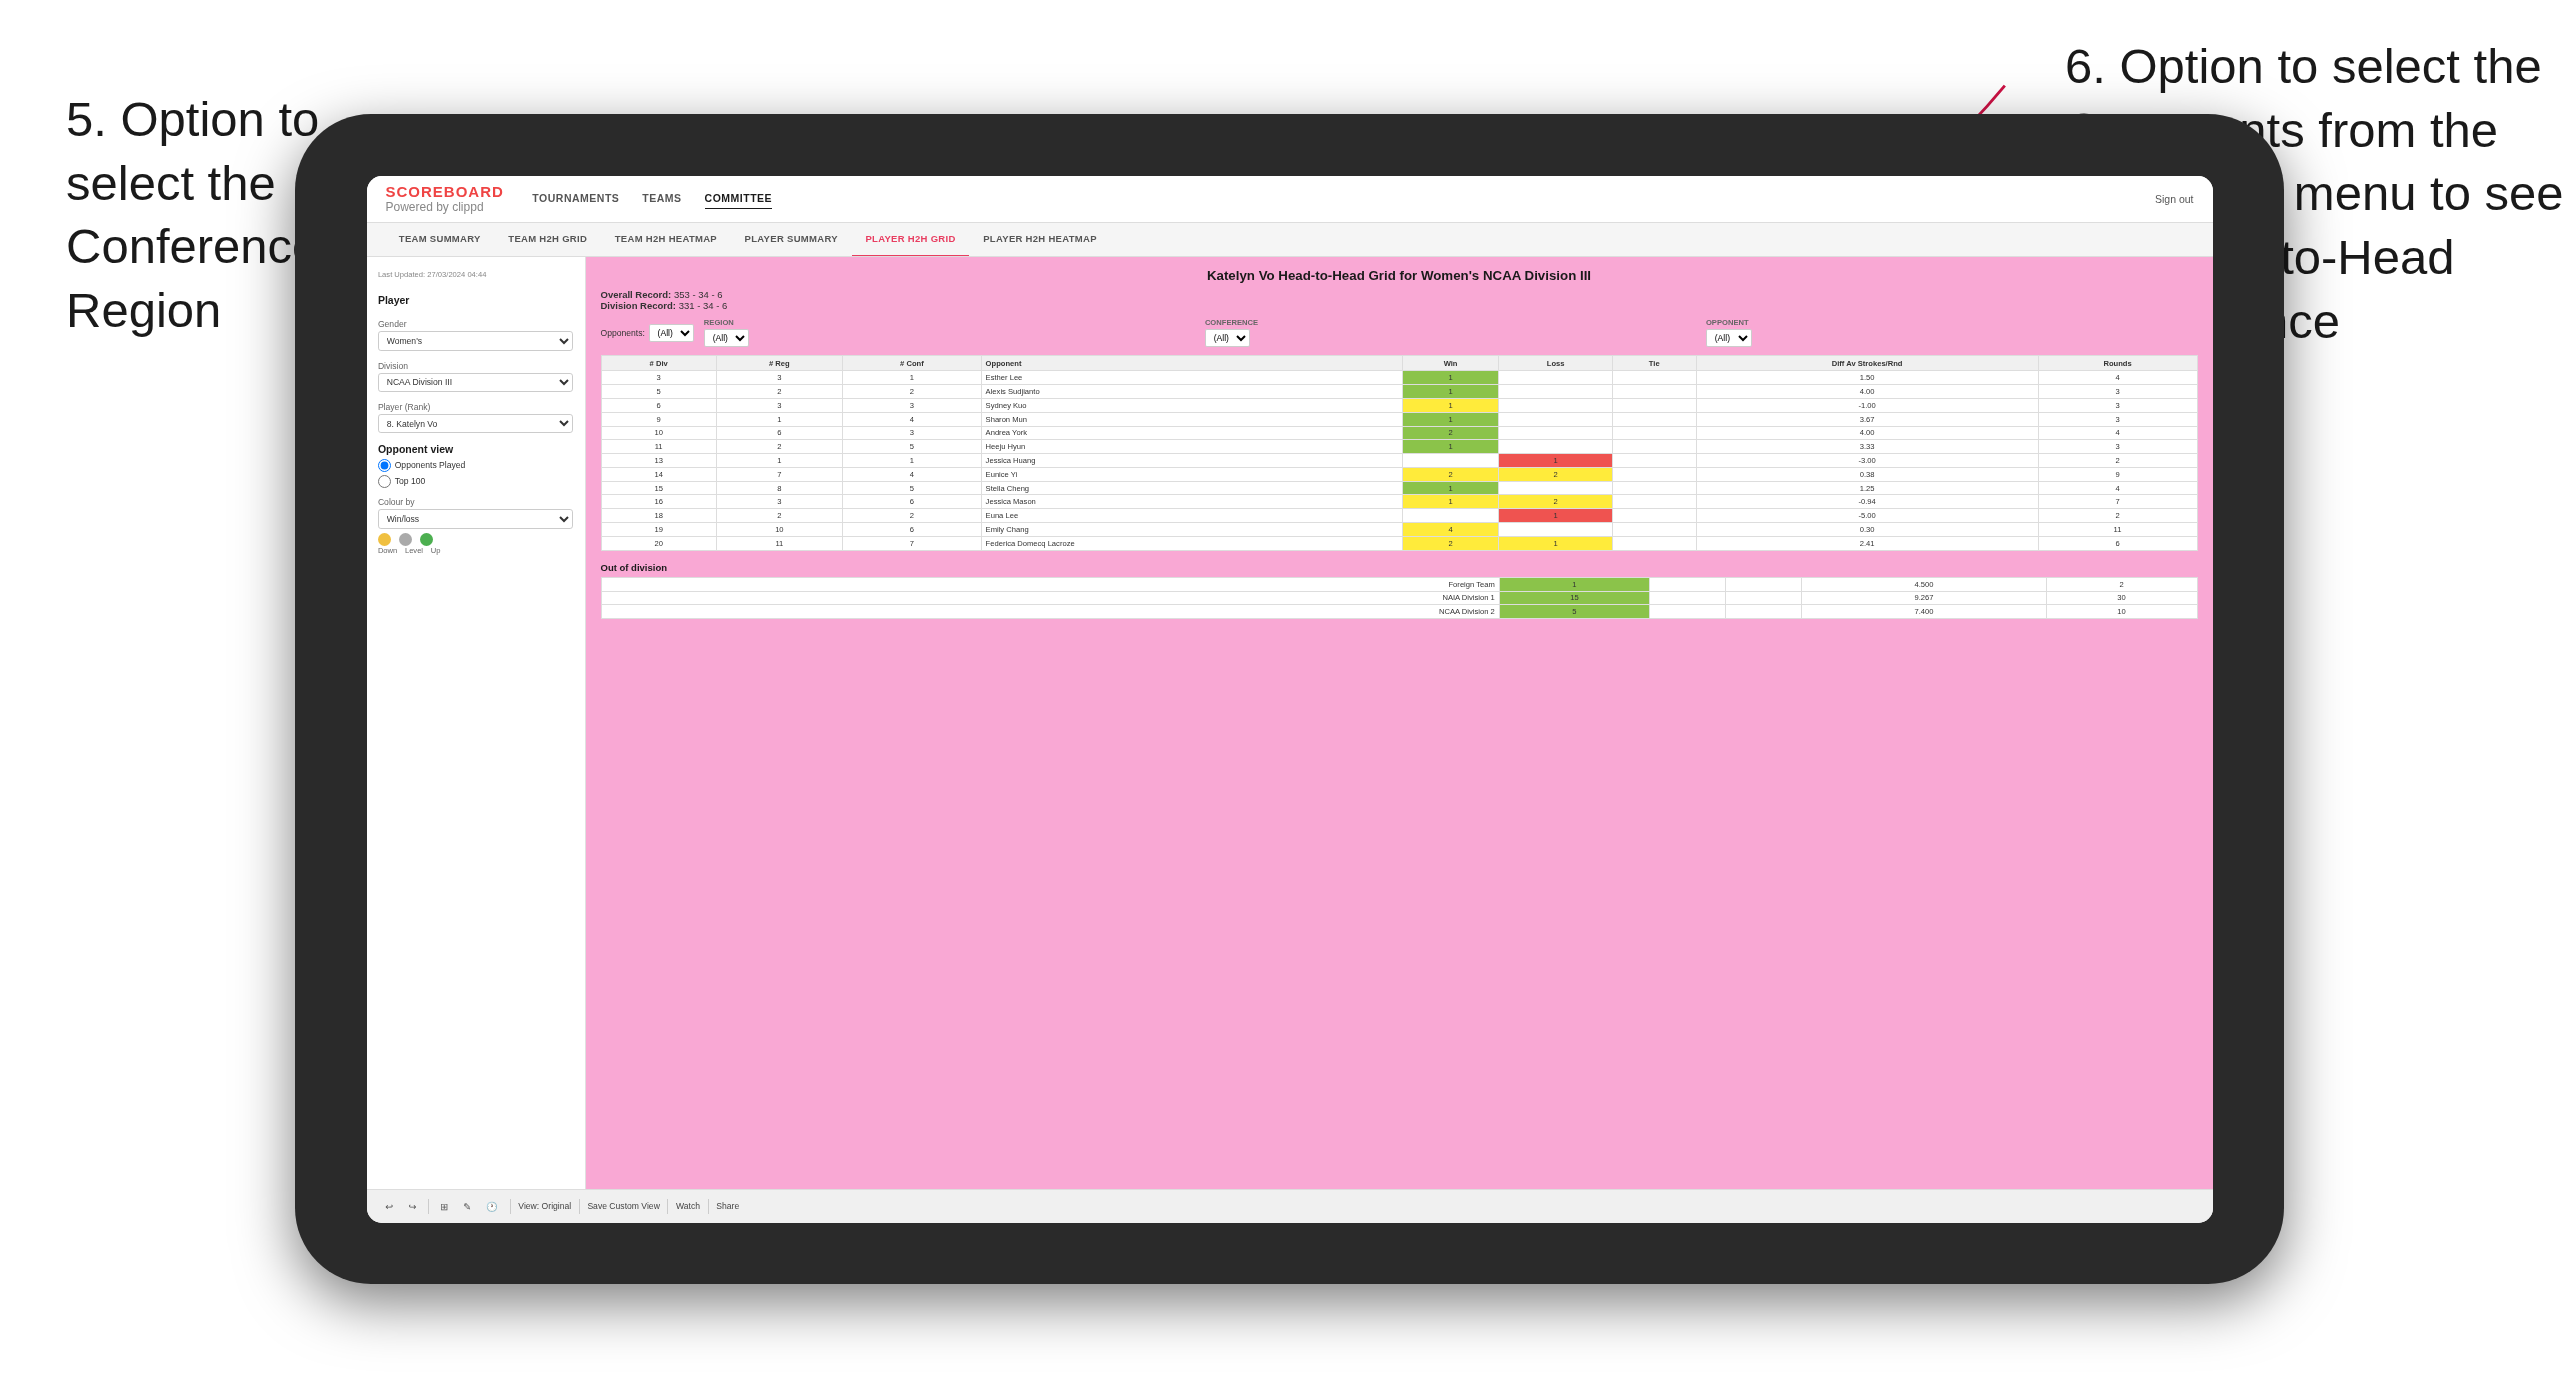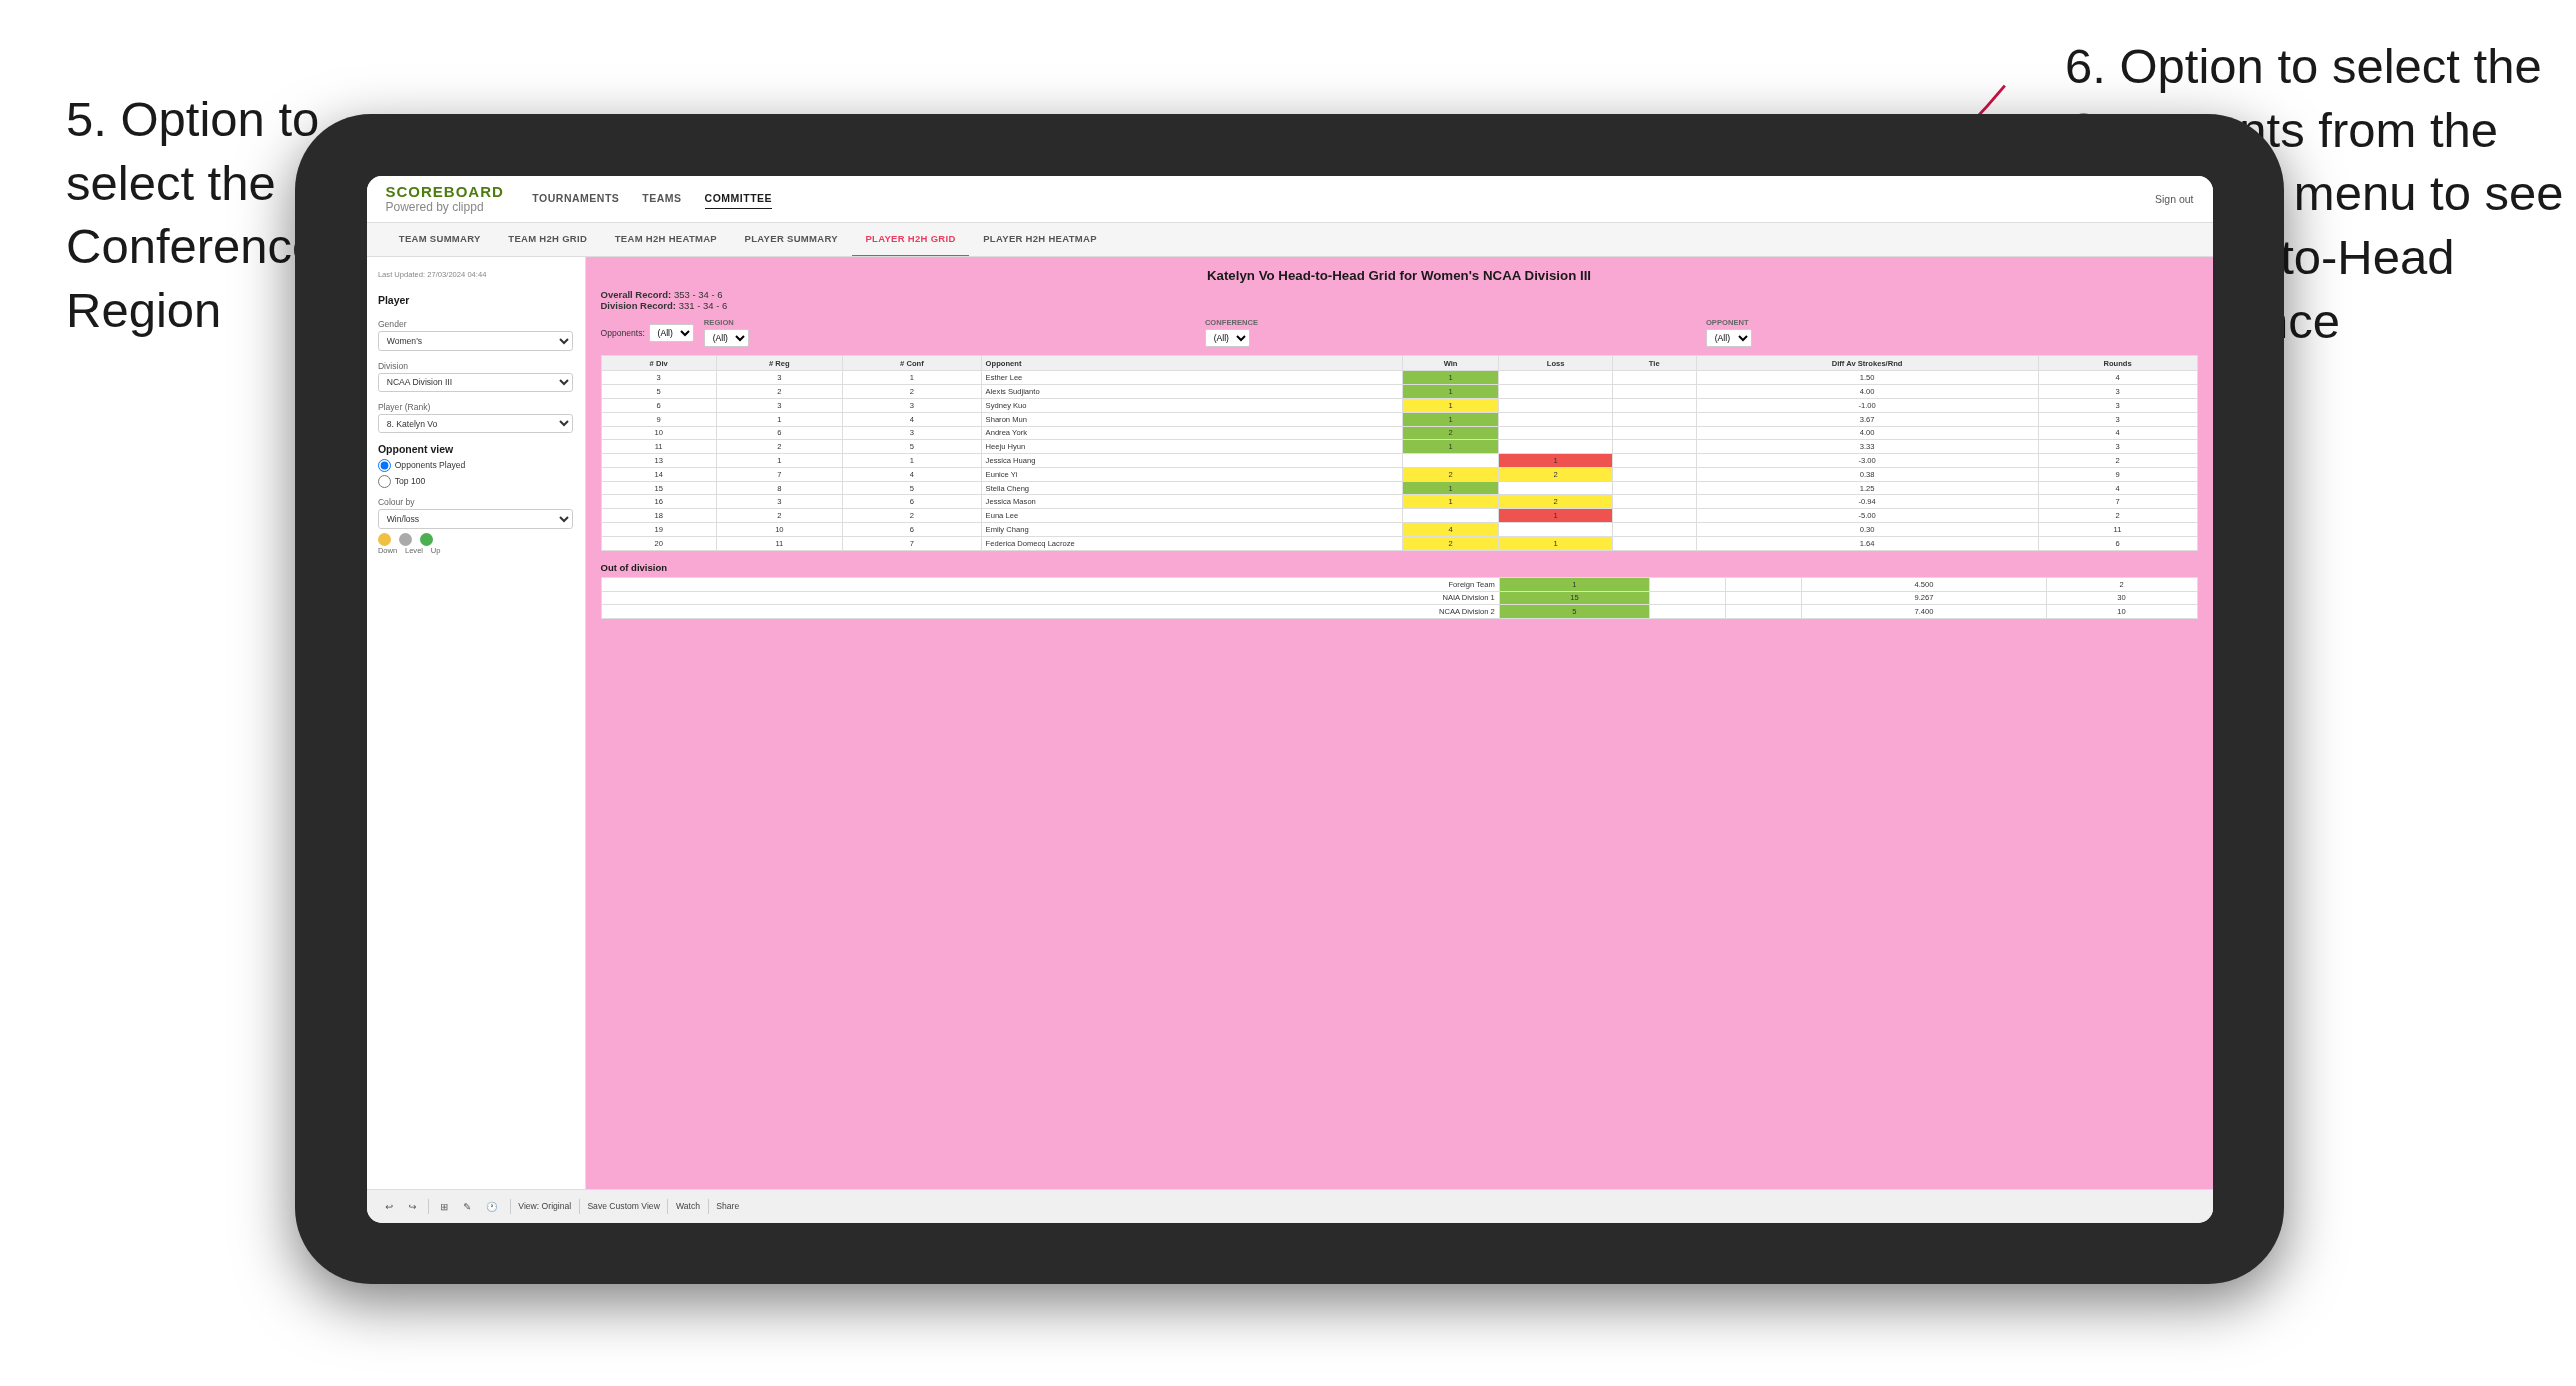--- a/index.html
+++ b/index.html
@@ -71,21 +71,21 @@
 
     .logo-area {
       display: flex;
       flex-direction: column;
       align-items: flex-start;
     }
 
     .logo-text {
       font-size: 15px;
       font-weight: 900;
-      color: #4d7c0f;
+      color: #ef4444;
       letter-spacing: 1px;
     }
 
     .logo-sub {
       font-size: 12px;
       color: #888;
     }
 
     .nav-items {
       display: flex;
@@ -686,21 +686,21 @@
                 <td>11</td>
             </tr>
             <tr>
               <td>20</td>
                 <td>11</td>
                 <td>7</td>
                 <td class="name-cell">Federica Domecq Lacroze</td>
               <td class="cell-yellow">2</td>
                 <td class="cell-yellow">1</td>
                 <td></td>
-                <td>1.64</td>
+                <td>2.41</td>
                 <td>6</td>
             </tr>
           </tbody>
         </table>
 
         <div class="out-of-division-header">Out of division</div>
         <table class="data-table">
           <tbody>
             <tr>
               <td class="name-cell" style="text-align:right;">Foreign Team</td>

